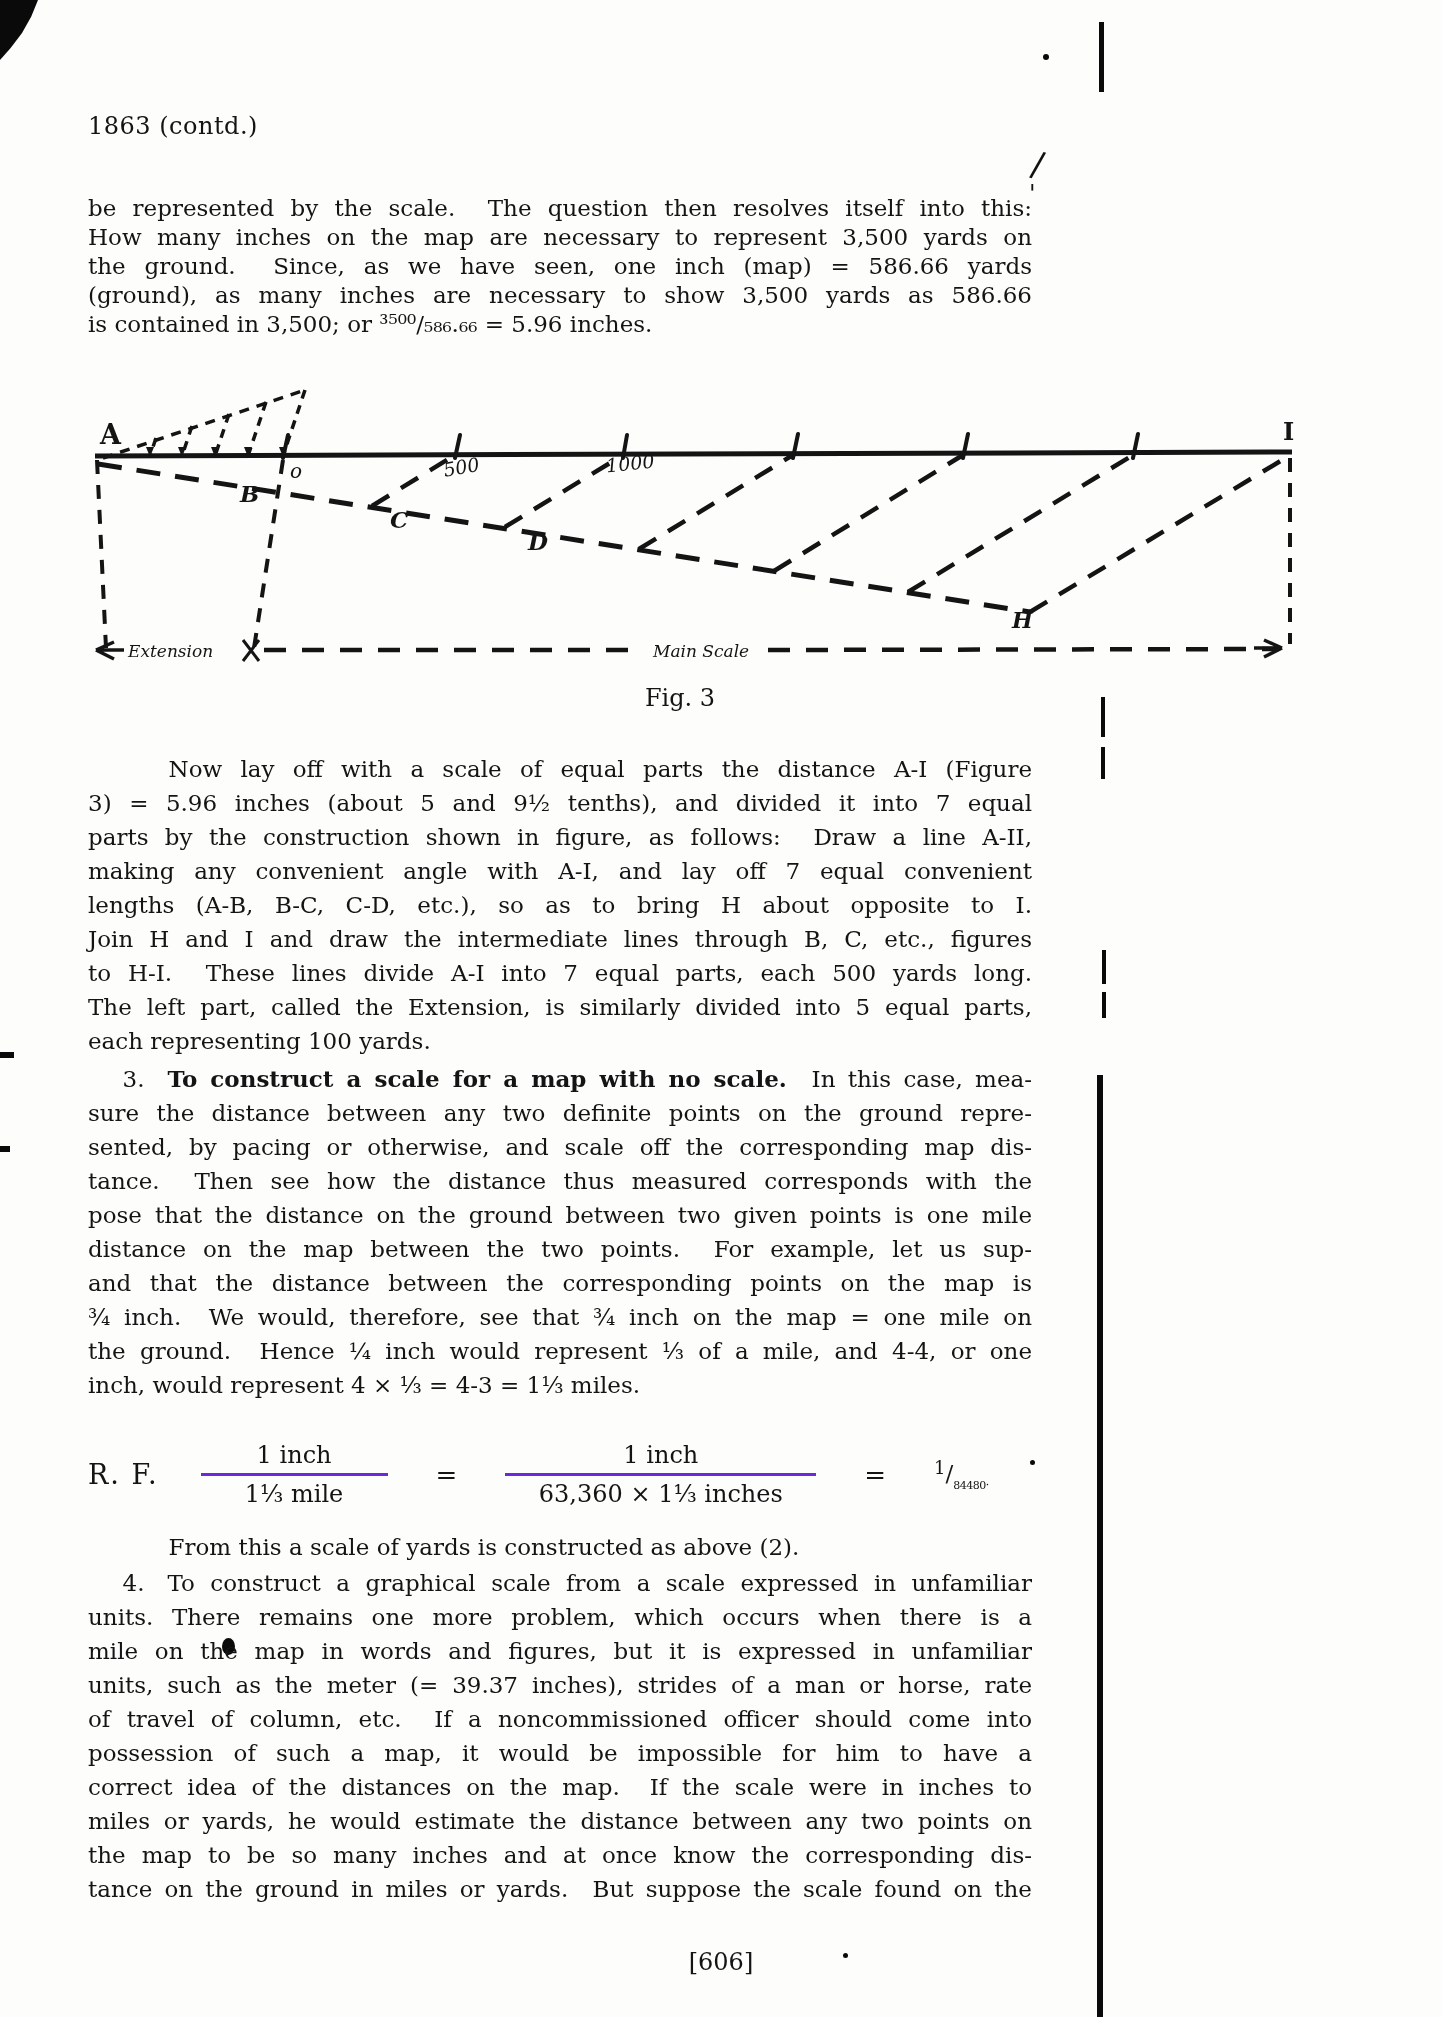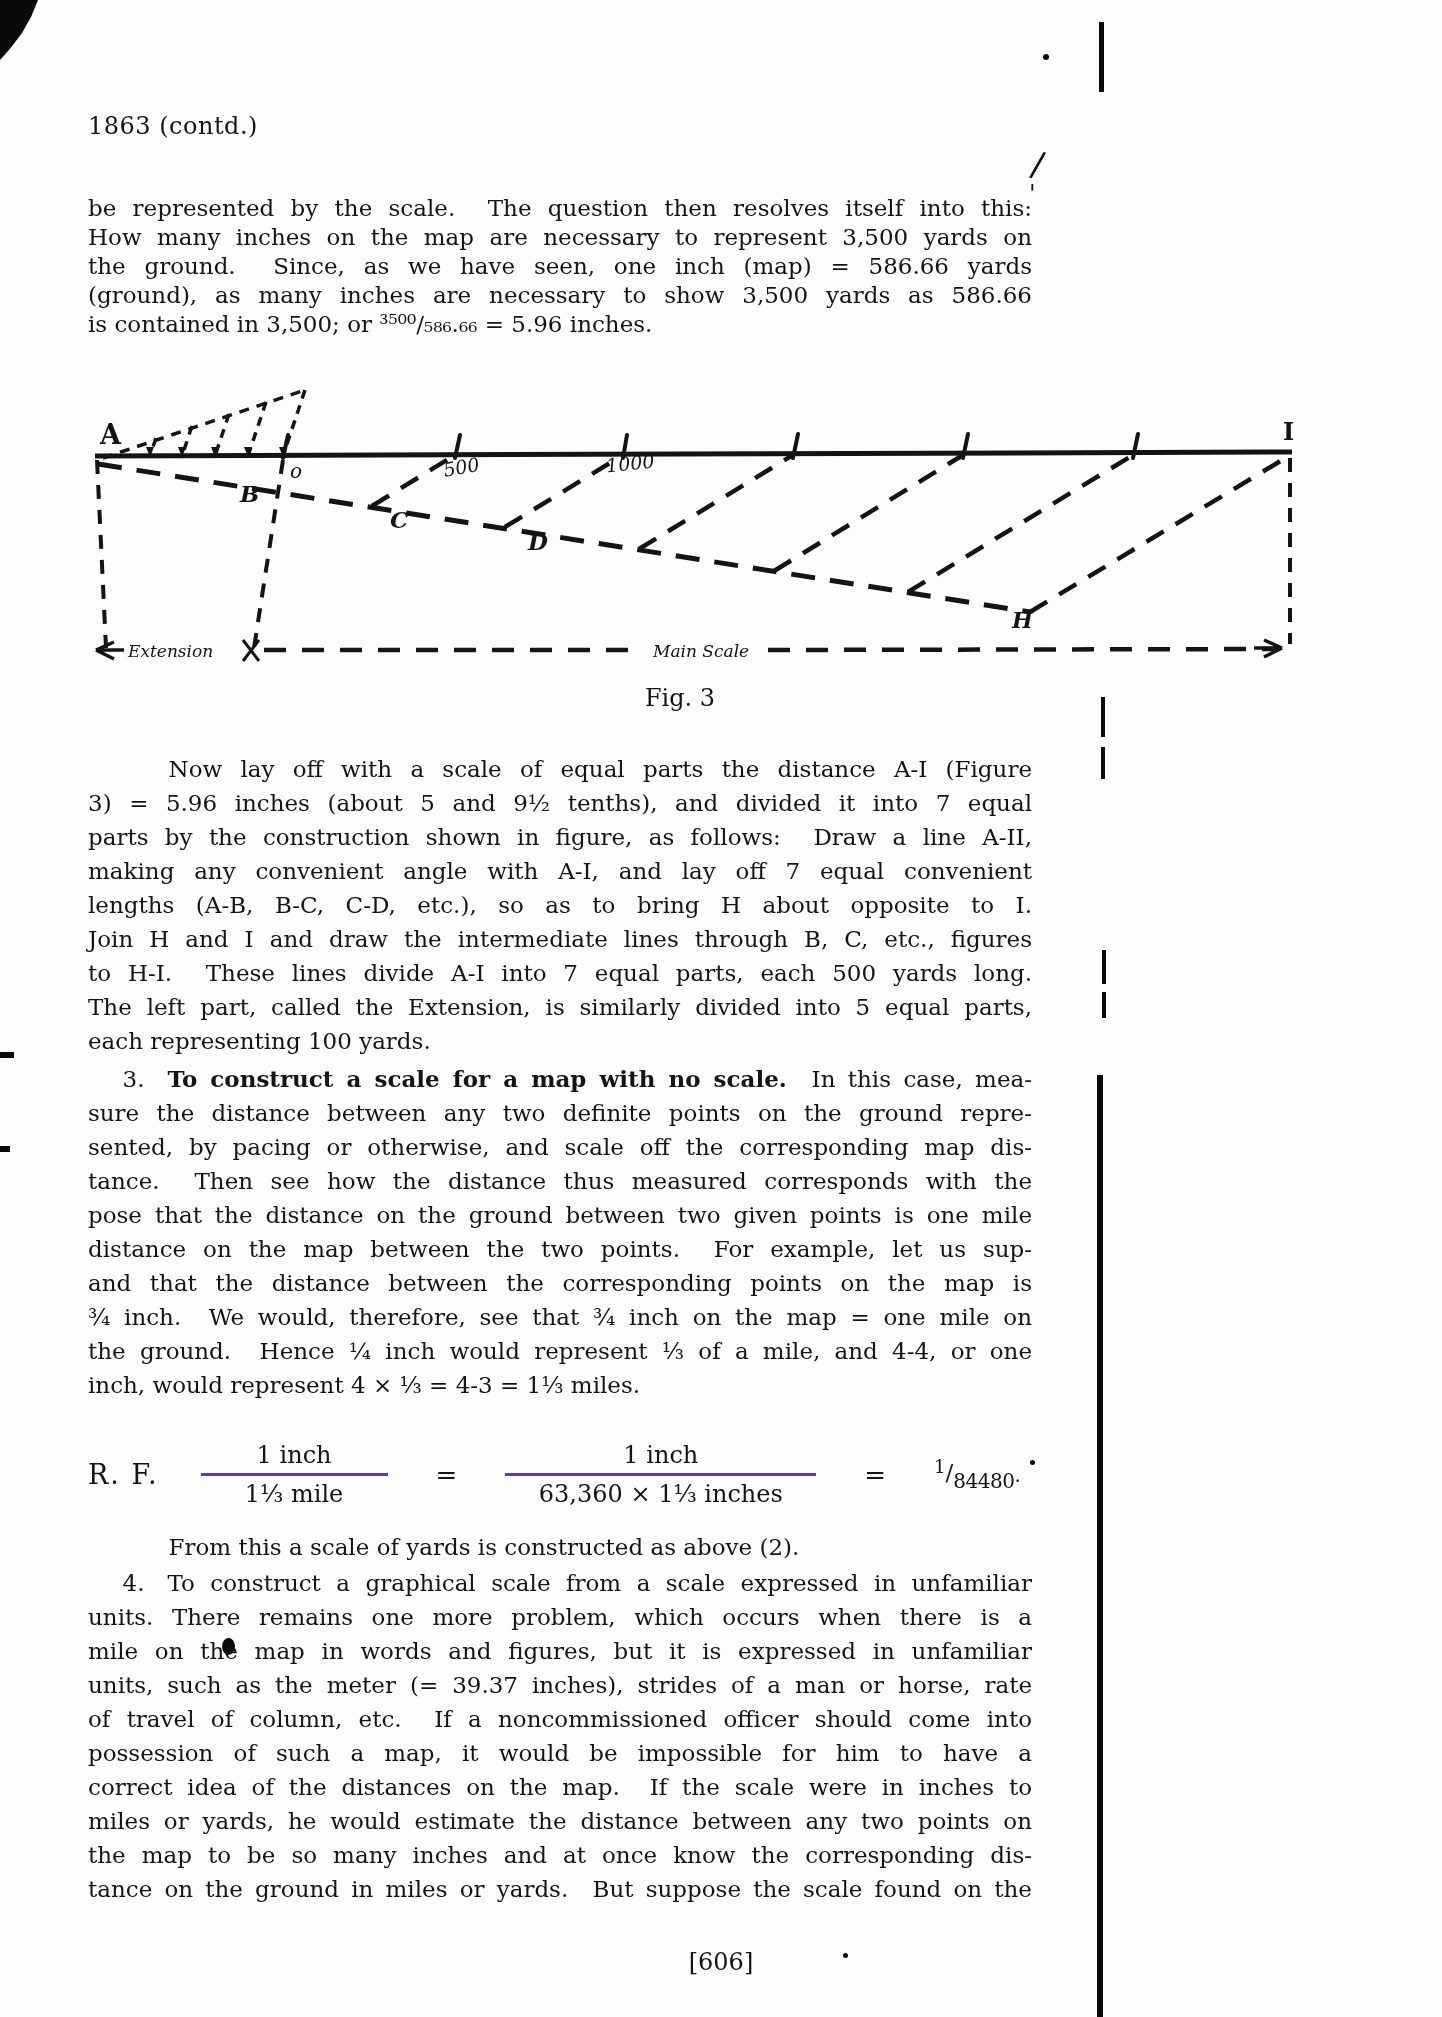--- a/index.html
+++ b/index.html
@@ -21,21 +21,21 @@
   .from-this{top:1534px;}
   .formula{position:absolute;left:88px;top:1441px;display:flex;align-items:center;font-size:24px;gap:28px;}
   .rf-label{font-size:27px;margin-right:14px;letter-spacing:2px;}
   .frac{display:inline-flex;flex-direction:column;text-align:center;}
   .frac .num{padding:0 56px 4px;border-bottom:3px solid #6d28d9;}
   .frac2 .num{padding:0 118px 4px;}
   .frac .den{padding-top:4px;}
   .eq{margin:0 20px;font-size:26px;}
   .result{font-size:23px;white-space:nowrap;}
   .result sup{font-size:18px;vertical-align:7px;}
-  .result sub{font-size:20px;vertical-align:-8px;letter-spacing:-.5px;}
+  .result sub{font-size:11px;vertical-align:-8px;letter-spacing:-.5px;}
   .figure{position:absolute;left:0;top:378px;width:1442px;height:300px;}
   .figure svg text{fill:#141414;font-family:"DejaVu Serif", serif;}
   .caption{position:absolute;left:560px;top:684px;width:240px;text-align:center;font-size:24px;}
   .footer{position:absolute;left:0;top:1948px;width:1442px;text-align:center;font-size:24px;}
   .artifact{position:absolute;background:#0a0a0a;}
   .corner-blob{left:0;top:0;width:38px;height:60px;
     clip-path:polygon(0 0,100% 0,82% 28%,58% 55%,28% 80%,0 100%);}
   .tr-line{left:1099px;top:22px;width:5px;height:70px;}
   .tr-dot{left:1043px;top:54px;width:6px;height:6px;border-radius:50%;}
   .right-line{left:1097px;top:1075px;width:6px;height:942px;}

